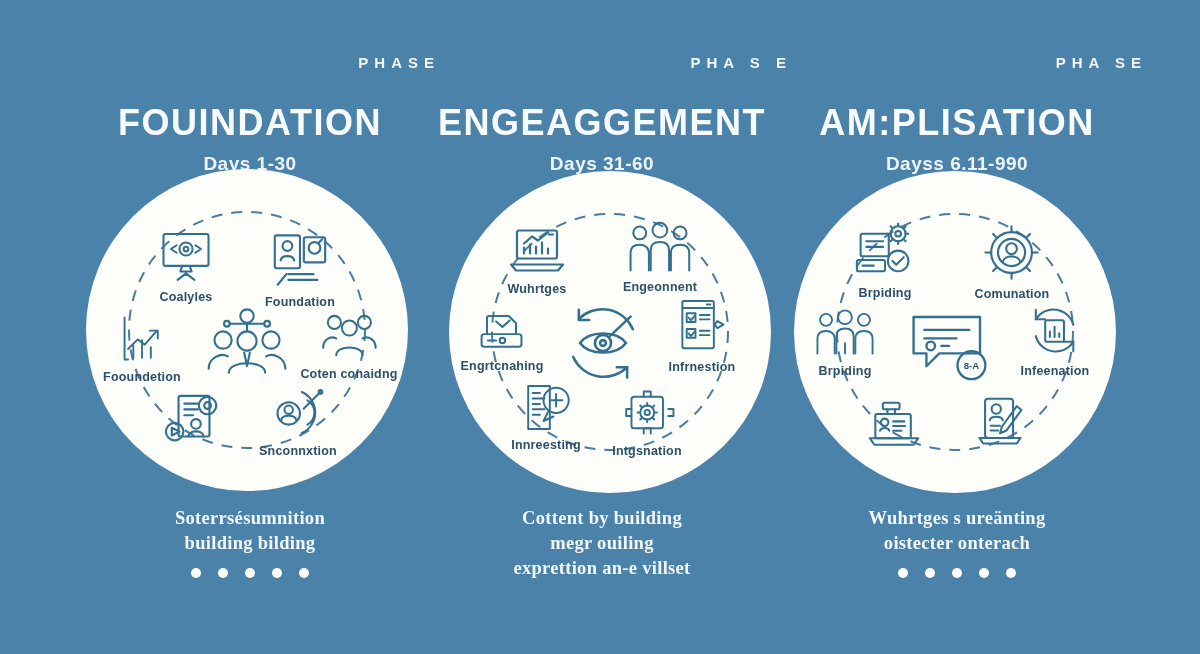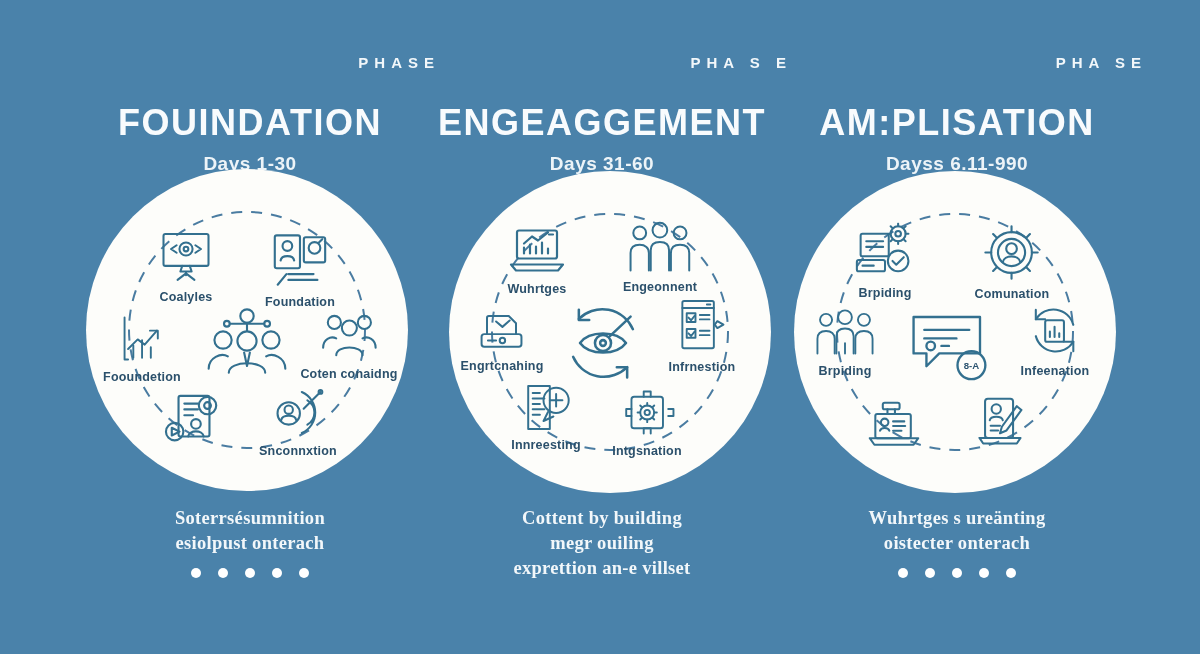--- a/index.html
+++ b/index.html
@@ -25,21 +25,21 @@
 <body>
 
 <div class="canvas">
 
   <div class="column" style="left:60px">
     <div class="eyebrow">PHASE</div>
     <div class="title">FOUINDATION</div>
     <div class="days">Days 1-30</div>
     <div class="caption">
       <div>Soterrsésumnition</div>
-      <div>esiolpust onterach</div>
+      <div>building bilding</div>
     </div>
     <div class="dotrow">
         <span class="dot"></span>
         <span class="dot"></span>
         <span class="dot"></span>
         <span class="dot"></span>
         <span class="dot"></span>
       </div>
   </div>
 

